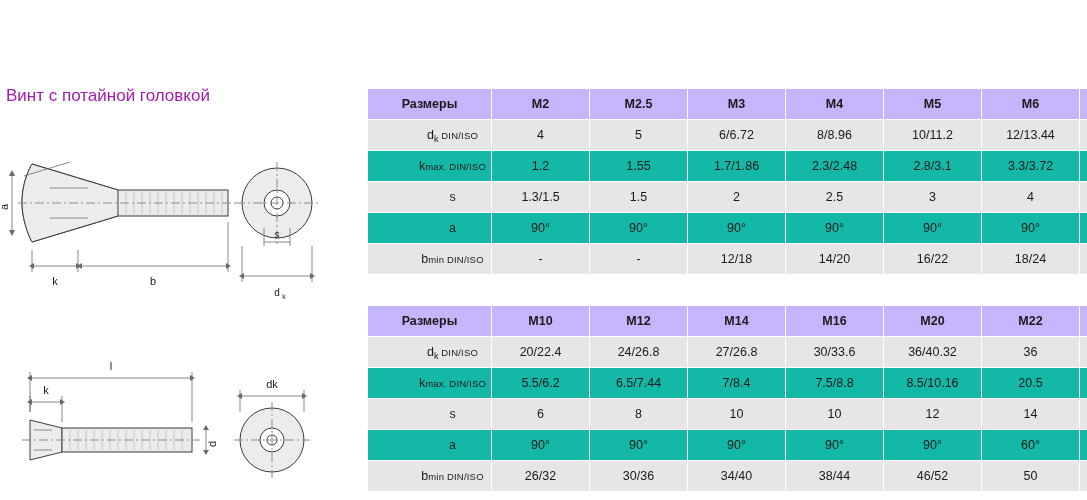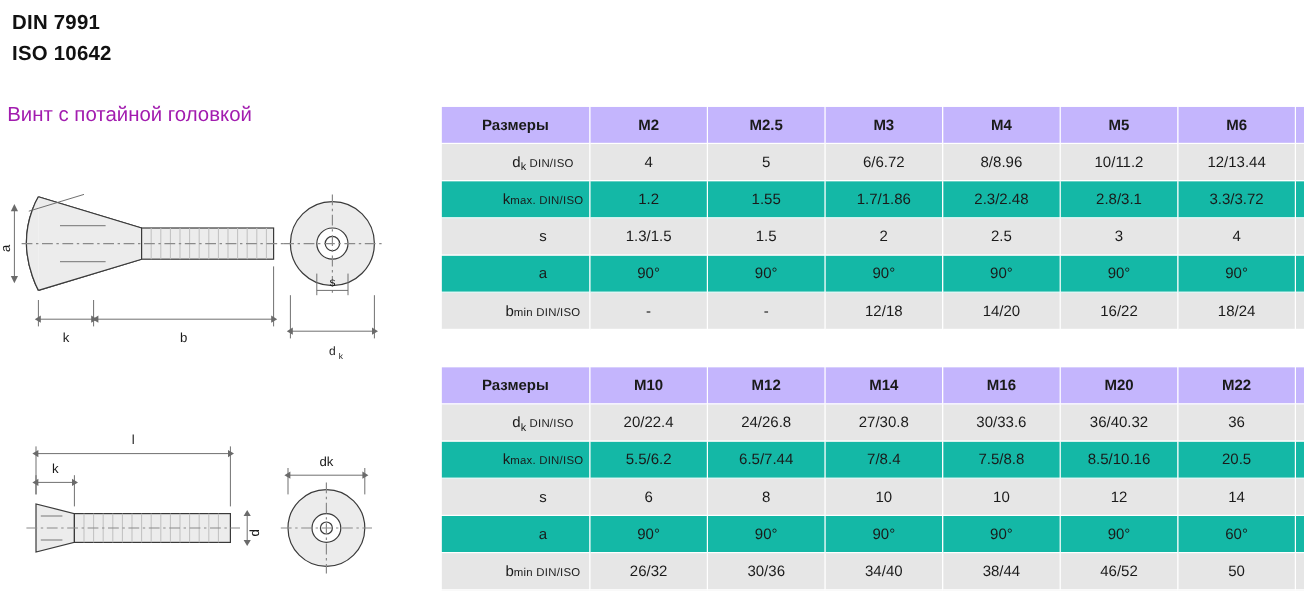--- a/index.html
+++ b/index.html
@@ -116,24 +116,20 @@
   }
 
   
   .tech svg { display: block; }
 </style>
 </head>
 <body>
 
 <div id="left-panel">
 
-  <div id="standard-titles">
-    <div class="std-title">DIN 7991</div>
-    <div class="std-title">ISO 10642</div>
-  </div>
 
   <div id="product-name">Винт с потайной головкой</div>
 
   <div id="drawing-top" class="tech">
     <svg width="360" height="160" viewBox="0 0 360 160">
       <g stroke="#3a3a3a" fill="none" stroke-width="1">
 
         <path d="M32,14 C32,14 22,30 22,52 C22,74 32,92 32,92" stroke="#3a3a3a"></path>
 
         <line x1="32" y1="14" x2="118" y2="40"></line>
@@ -378,21 +374,21 @@
         <th>M20</th>
         <th>M22</th>
         <th>M24</th>
       </tr>
     </thead>
     <tbody>
       <tr class="row-odd">
         <td class="label-cell"><span class="lbl"><span>d</span><sub>k</sub><span class="suffix"> DIN/ISO</span></span></td>
         <td>20/22.4</td>
         <td>24/26.8</td>
-        <td>27/30.8</td>
+        <td>27/26.8</td>
         <td>30/33.6</td>
         <td>36/40.32</td>
         <td>36</td>
         <td>39</td>
       </tr>
       <tr class="row-even">
         <td class="label-cell"><span class="lbl"><span>k</span><sub></sub><span class="suffix">max. DIN/ISO</span></span></td>
         <td>5.5/6.2</td>
         <td>6.5/7.44</td>
         <td>7/8.4</td>

